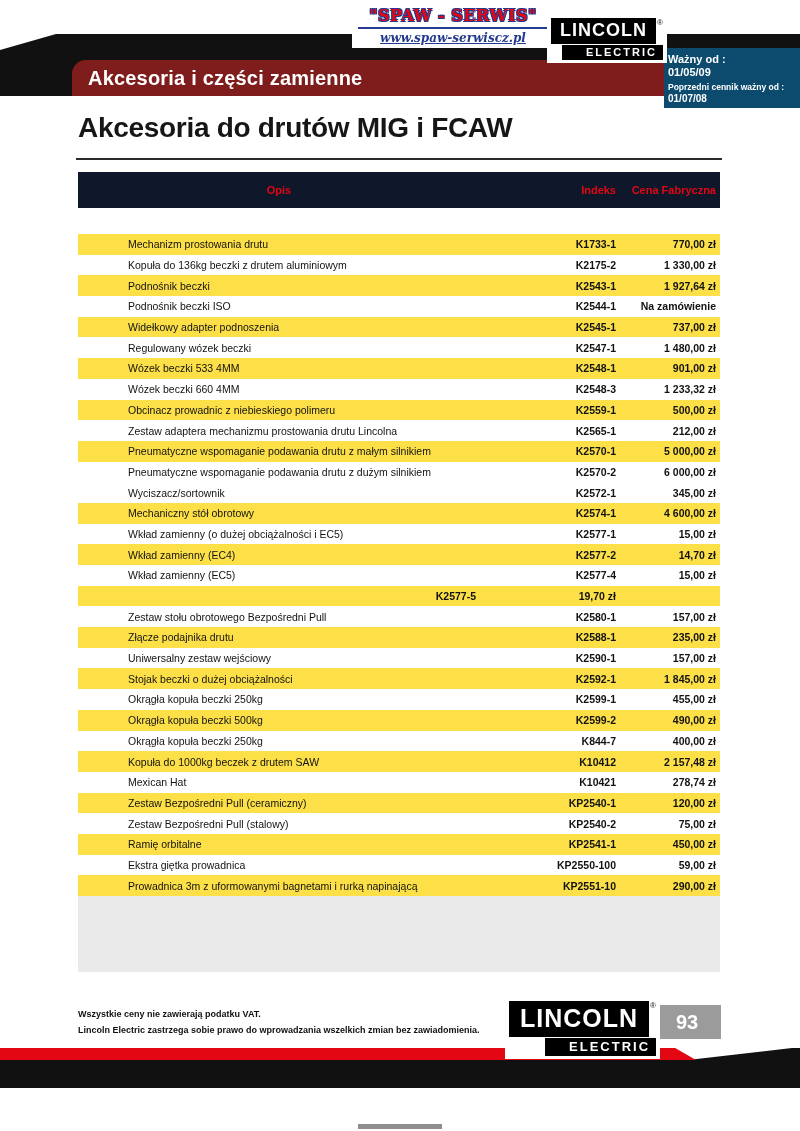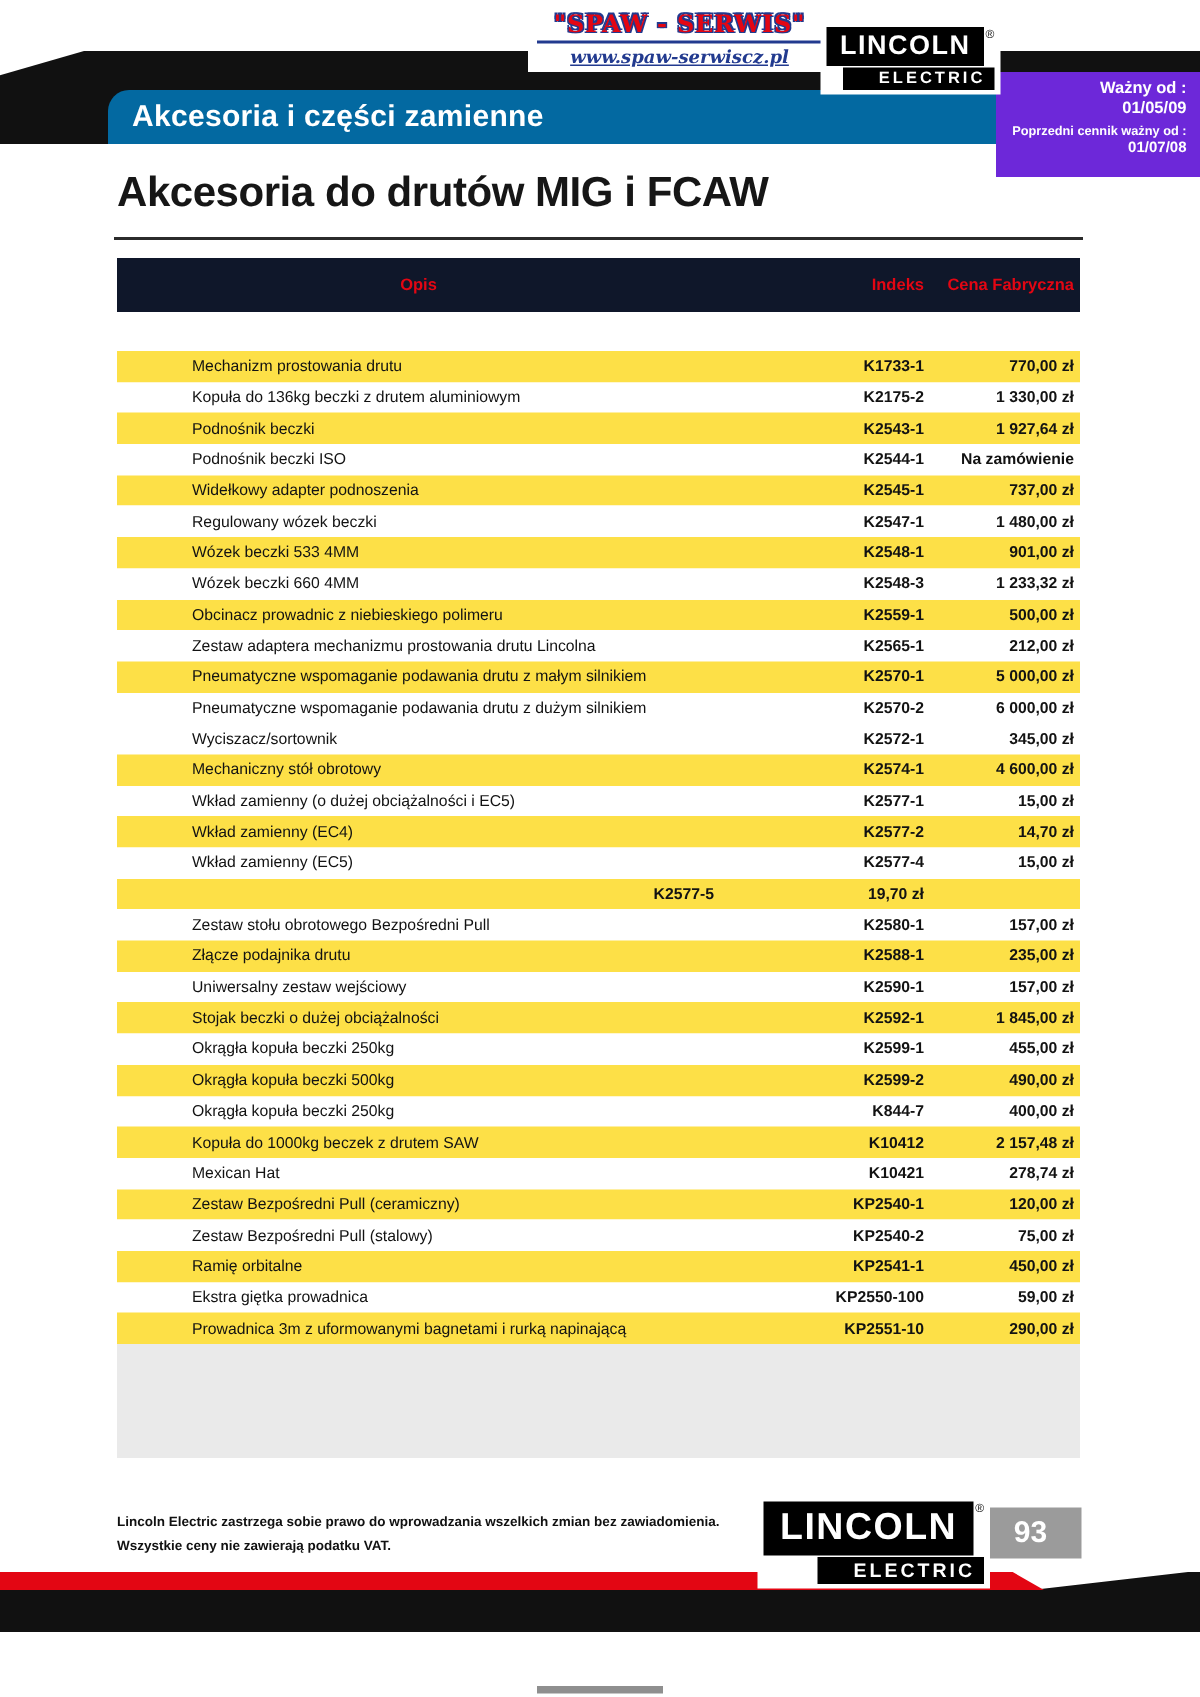--- a/index.html
+++ b/index.html
@@ -15,30 +15,30 @@
   }
 
   
   .band-black {
     position: absolute; left: 0; top: 34px; width: 800px; height: 62px;
     background: #111111; z-index: 1;
     clip-path: polygon(0 26%, 7% 0, 100% 0, 100% 100%, 0 100%);
   }
   .band-red {
     position: absolute; left: 72px; top: 60px; width: 664px; height: 36px;
-    background: #0369a1; z-index: 2;
+    background: #7f1d1d; z-index: 2;
     border-top-left-radius: 14px;
     display: flex; align-items: center; padding-left: 16px;
   }
   .band-red .band-title {
     color: #ffffff; font-size: 20px; font-weight: bold; letter-spacing: .2px;
   }
   .date-box {
-    position: absolute; left: 664px; top: 48px; width: 136px; height: 70px;
-    background: #6d28d9; z-index: 3; color: #ffffff; text-align: right;
+    position: absolute; left: 664px; top: 48px; width: 136px; height: 60px;
+    background: #0c4a6e; z-index: 3; color: #ffffff; 
     padding: 5px 9px 0 4px;
   }
   .date-box .l1 { font-size: 11px; font-weight: bold; }
   .date-box .l2 { font-size: 11px; font-weight: bold; margin-top: 1px; }
   .date-box .l3 { font-size: 8.5px; font-weight: bold; margin-top: 4px; }
   .date-box .l4 { font-size: 10px; font-weight: bold; margin-top: 1px; }
 
   
   .spaw-logo {
     position: absolute; left: 352px; top: 4px; width: 202px; z-index: 4;
@@ -362,22 +362,22 @@
     <div class="trow gray">
       <span class="c-desc">Prowadnica 3m z uformowanymi bagnetami i rurką napinającą</span>
       <span class="c-index">KP2551-10</span>
       <span class="c-price">290,00 zł</span>
     </div>
   </div>
     <div class="tfill"></div>
   </div>
 
   <div class="footer-notes">
+    <div>Wszystkie ceny nie zawierają podatku VAT.</div>
     <div>Lincoln Electric zastrzega sobie prawo do wprowadzania wszelkich zmian bez zawiadomienia.</div>
-    <div>Wszystkie ceny nie zawierają podatku VAT.</div>
   </div>
   <div class="lincoln-logo lincoln-bottom">
     <div class="lin-row">
       <span class="lin-black">LINCOLN</span>
       <span class="lin-reg">®</span>
     </div>
     <div class="lin-red">ELECTRIC</div>
   </div>
   <div class="page-num">93</div>
 

